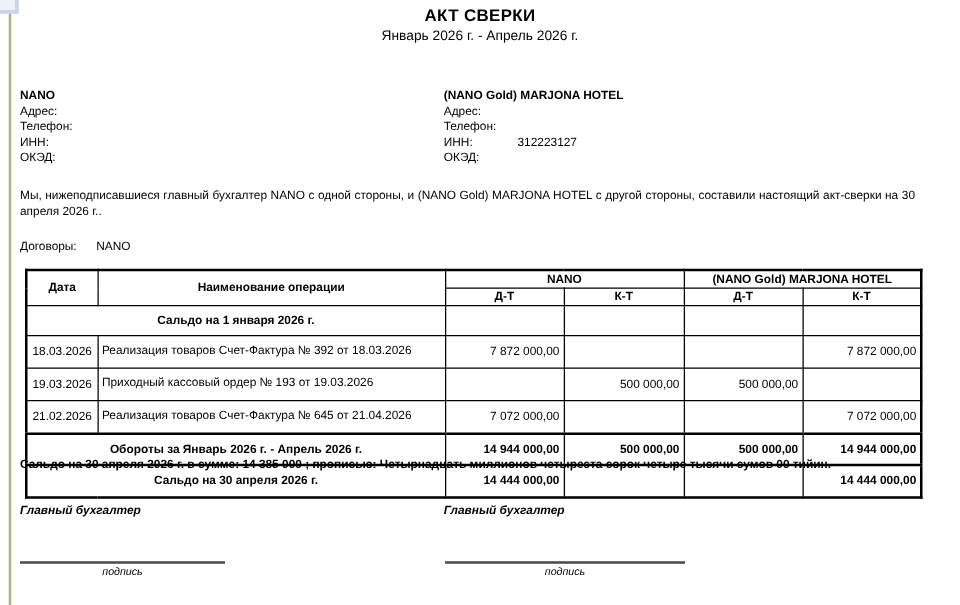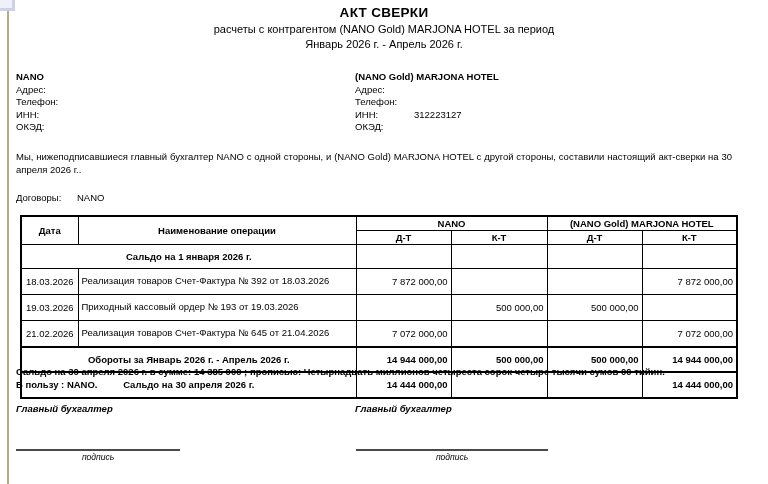--- a/index.html
+++ b/index.html
@@ -48,21 +48,20 @@
   .sigline .cap{font-size:8.5px;font-style:italic;margin-top:1px;}
 </style>
 </head>
 <body>
 
 <div class="corner-box"></div>
 <div class="left-rule"></div>
 
 <div class="titleblock">
   <div class="doc-title">АКТ СВЕРКИ</div>
-  <div class="doc-sub">расчеты с контрагентом (NANO Gold) MARJONA HOTEL за период</div>
   <div class="doc-sub">Январь 2026 г. - Апрель 2026 г.</div>
 </div>
 
 <div class="parties">
   <div class="party left">
     <div class="pname">NANO</div>
     <div class="fld">
         <span class="lbl">Адрес:</span>
         <span></span>
       </div>
@@ -172,21 +171,20 @@
     <td class="num">14 444 000,00</td>
     <td class="num"></td>
     <td class="num"></td>
     <td class="num">14 444 000,00</td>
   </tr>
 </tbody>
   </table>
 
 <div class="summary">
   <div>Сальдо на 30 апреля 2026 г.   в сумме: 14 385 000 ; прописью: Четырнадцать миллионов четыреста сорок четыре тысячи сумов 00 тийин.</div>
-  <div>В пользу : NANO.</div>
 </div>
 
 <div class="sig-title l">Главный бухгалтер</div>
 <div class="sig-title r">Главный бухгалтер</div>
 
 <div class="sigline l">
   <div class="cap">подпись</div>
 </div>
 <div class="sigline r">
   <div class="cap">подпись</div>

